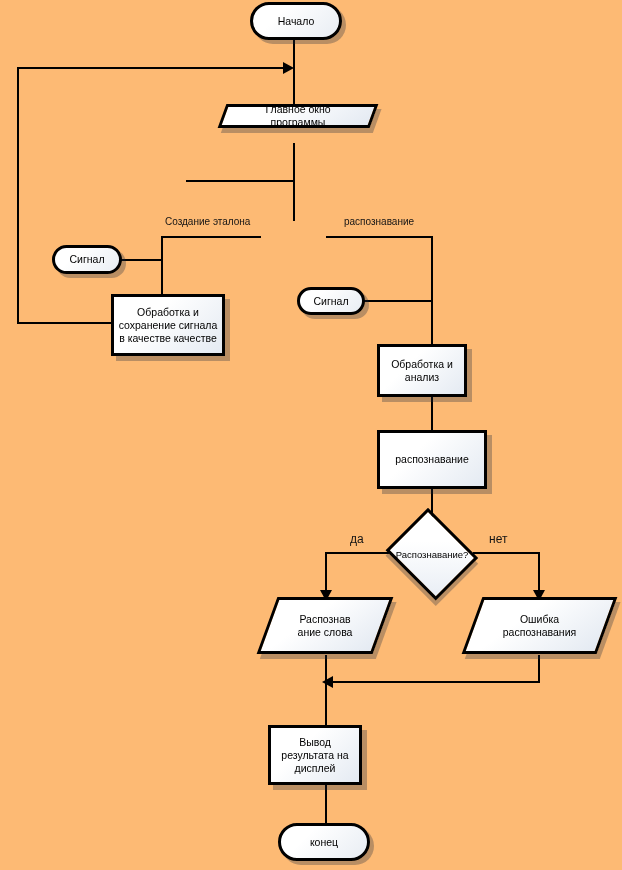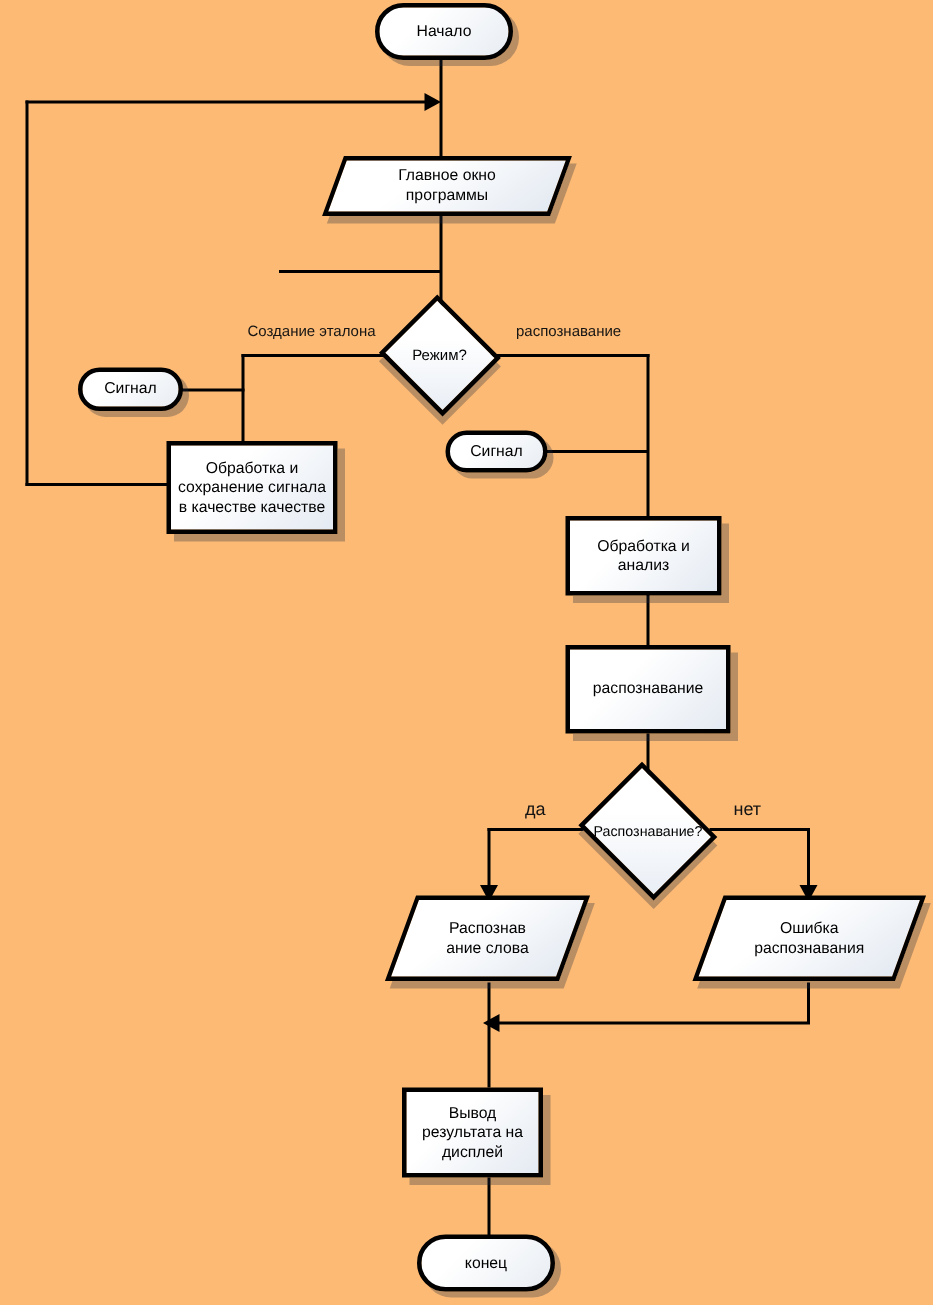--- a/index.html
+++ b/index.html
@@ -162,50 +162,46 @@
   <div class="arrow left" style="left:322px; top:676px;"></div>
 
   <div class="edge v" style="left:325px; top:681px; height:44px;"></div>
 
   <div class="edge v" style="left:325px; top:785px; height:39px;"></div>
 
   <div class="node terminator" style="left:250px; top:2px; width:92px; height:38px;">
     <span class="lbl">Начало</span>
   </div>
 
-  <div class="node io" style="left:222px; top:104px; width:152px; height:40px;">
+  <div class="node io" style="left:222px; top:104px; width:152px; height:24px;">
     <span class="skew"></span>
     <span class="lbl">Главное окно
 программы</span>
   </div>
 
 
-  <div class="node decision" style="left:255px; top:202px; width:76px; height:70px; font-size:10px;">
-    <span class="rot"></span>
-    <span class="lbl">Режим?</span>
-  </div>
 
   <div class="edge-label" style="left:165px; top:216px;">Создание эталона</div>
   <div class="edge-label" style="left:344px; top:216px;">распознавание</div>
 
   <div class="node terminator" style="left:52px; top:245px; width:70px; height:29px;">
     <span class="lbl">Сигнал</span>
   </div>
 
   <div class="node process" style="left:111px; top:294px; width:114px; height:62px;">
     <span class="lbl">Обработка и
 сохранение сигнала
 в качестве качестве</span>
   </div>
 
   <div class="node terminator" style="left:297px; top:287px; width:68px; height:28px;">
     <span class="lbl">Сигнал</span>
   </div>
 
-  <div class="node process" style="left:377px; top:344px; width:104px; height:53px;">
+  <div class="node process" style="left:377px; top:344px; width:90px; height:53px;">
     <span class="lbl">Обработка и анализ</span>
   </div>
 
   <div class="node process" style="left:377px; top:430px; width:110px; height:59px;">
     <span class="lbl">распознавание</span>
   </div>
 
   <div class="node decision" style="left:386px; top:516px; width:92px; height:76px; font-size:9.5px;">
     <span class="rot"></span>
     <span class="lbl">Распознавание?</span>

